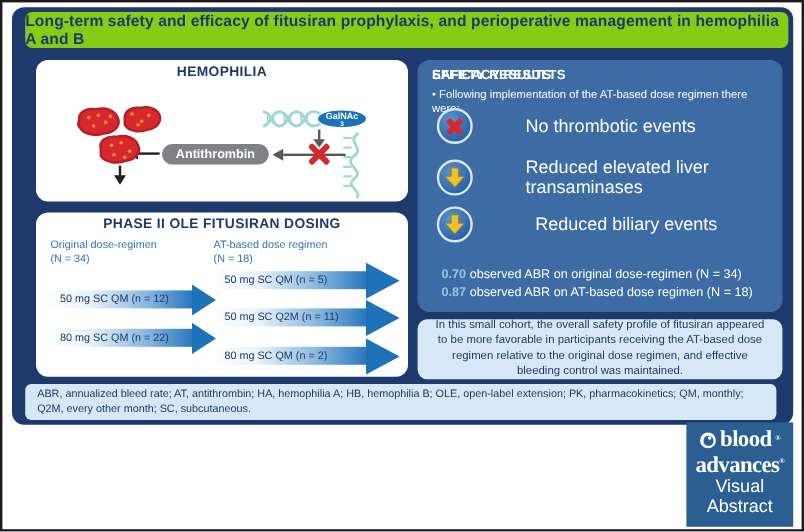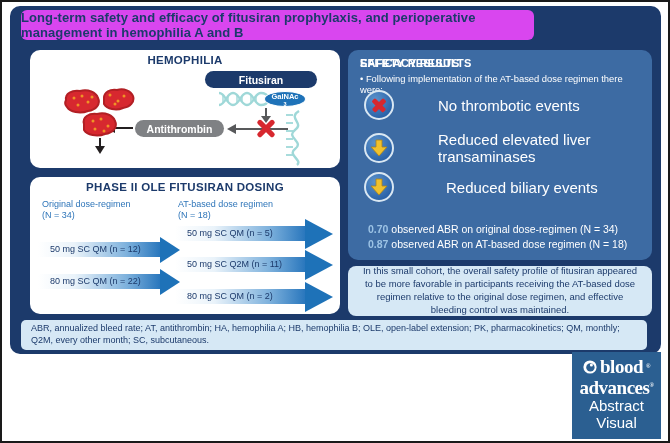--- a/index.html
+++ b/index.html
@@ -1,18 +1,18 @@
 <!DOCTYPE html>
 <html><head>
 <meta charset="utf-8">
 <style>
   html,body{margin:0;padding:0;background:#fff;font-family:"Liberation Sans",sans-serif;}
   .canvas{position:relative;width:670px;height:443px;background:#ffffff;border:2px solid #1a1a1a;box-sizing:border-box;overflow:hidden;}
   .frame{position:absolute;left:8px;top:4px;width:651px;height:348px;background:#1c3a6b;border-radius:10px;}
-  .title-bar{position:absolute;left:19px;top:8px;width:513px;height:30px;background:#d946ef;border-radius:6px;display:flex;align-items:flex-end;justify-content:center;}
+  .title-bar{position:absolute;left:19px;top:8px;width:636px;height:30px;background:#84cc16;border-radius:6px;display:flex;align-items:flex-end;justify-content:center;}
   .title-bar span{color:#1c3a6b;font-weight:bold;font-size:13px;letter-spacing:0.1px;}
 
   .panel{position:absolute;border-radius:10px;}
   .white{background:#ffffff;}
   .hemo{left:28px;top:48px;width:310px;height:118px;}
   .dosing{left:28px;top:175px;width:310px;height:137px;}
   .safety{left:346px;top:48px;width:304px;height:210px;background:#3d6ba3;}
   .conclusion{left:346px;top:264px;width:304px;height:50px;background:#d6e8f5;border-radius:8px;display:flex;align-items:center;justify-content:center;}
   .conclusion p{margin:0;padding:0 10px;font-size:9.5px;line-height:1.35;color:#1c3a6b;text-align:center;}
 
@@ -76,23 +76,20 @@
 <div class="canvas">
   <div class="frame"></div>
 
   <div class="title-bar">
     <span>Long-term safety and efficacy of fitusiran prophylaxis, and perioperative management in hemophilia A and B</span>
   </div>
 
   <section class="panel white hemo">
     <div class="panel-title">HEMOPHILIA</div>
 
-    <div class="pill pill-navy" style="left:175px;top:21px;width:112px;">
-      <span>Fitusiran</span>
-    </div>
 
     <svg style="position:absolute;left:188px;top:40px;" width="52" height="18" viewBox="0 0 52 18">
       <path d="M1,3 C8,3 8,15 15,15 C22,15 22,3 29,3 C36,3 36,15 43,15 C48,15 50,12 51,10" fill="none" stroke="#9fd8d8" stroke-width="2.4"></path>
       <path d="M1,15 C8,15 8,3 15,3 C22,3 22,15 29,15 C36,15 36,3 43,3 C48,3 50,6 51,8" fill="none" stroke="#9fd8d8" stroke-width="2.4"></path>
       <line x1="5" y1="5" x2="5" y2="13" stroke="#9fd8d8" stroke-width="1.4"></line>
       <line x1="10" y1="6" x2="10" y2="12" stroke="#9fd8d8" stroke-width="1.4"></line>
       <line x1="19" y1="5" x2="19" y2="13" stroke="#9fd8d8" stroke-width="1.4"></line>
       <line x1="24" y1="6" x2="24" y2="12" stroke="#9fd8d8" stroke-width="1.4"></line>
       <line x1="33" y1="5" x2="33" y2="13" stroke="#9fd8d8" stroke-width="1.4"></line>
       <line x1="38" y1="6" x2="38" y2="12" stroke="#9fd8d8" stroke-width="1.4"></line>
@@ -250,16 +247,16 @@
         <circle cx="7" cy="7" r="6.6" fill="#ffffff"></circle>
         <circle cx="7.4" cy="7.4" r="4.2" fill="#2b5f91"></circle>
         <circle cx="8.4" cy="5" r="1.5" fill="#ffffff"></circle>
       </svg>
       <span>blood</span>
         <sup>®</sup>
     </div>
     <div class="serif">
       <span>advances</span><sup>®</sup>
     </div>
+    <div class="sans">Visual</div>
     <div class="sans">Abstract</div>
-    <div class="sans">Visual</div>
   </div>
 </div>
 
 </body></html>

